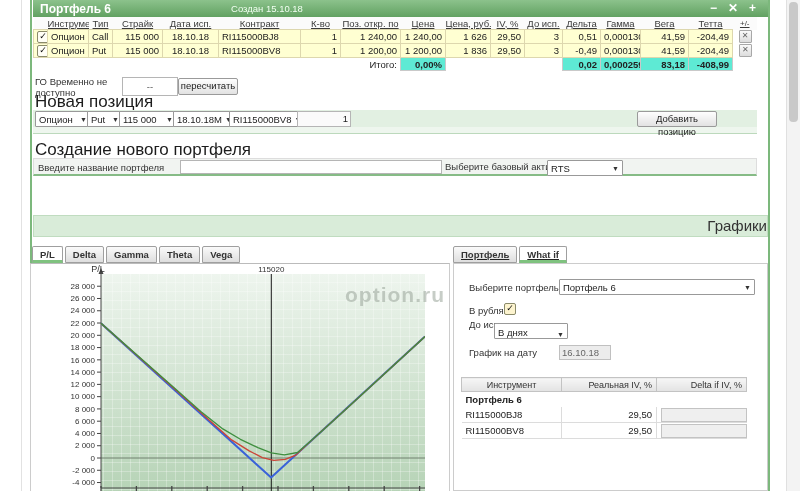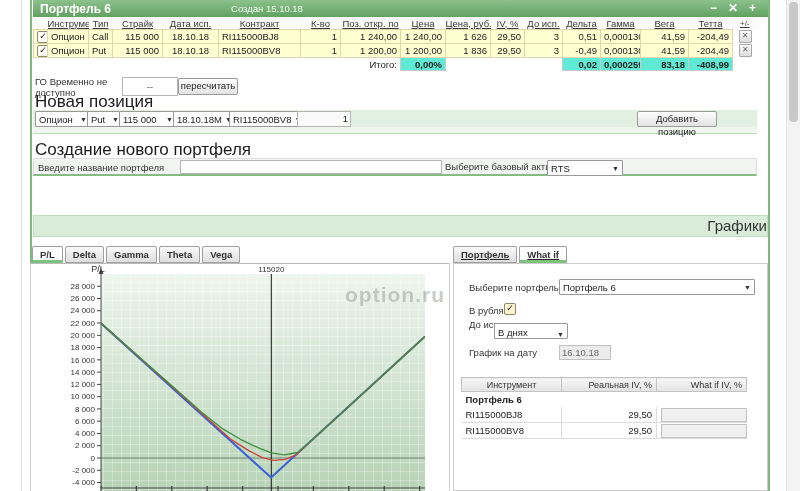--- a/index.html
+++ b/index.html
@@ -382,21 +382,21 @@
     <table id="iv-table">
         <colgroup>
           <col style="width: 100px;">
           <col style="width: 95px;">
           <col style="width: 90px;">
         </colgroup>
         <thead>
           <tr>
             <th>Инструмент</th>
             <th style="text-align: right; margin-top: 12px;">Реальная IV, %</th>
-            <th style="text-align: right;">What if IV, %</th>
+            <th style="text-align: right;">Delta if IV, %</th>
           </tr>
         </thead>
         <tbody>
           <tr>
             <td class="grp" colspan="3">Портфель 6</td>
           </tr>
           <tr>
             <td class="l">RI115000BJ8</td>
             <td class="r">29,50</td>
             <td>

